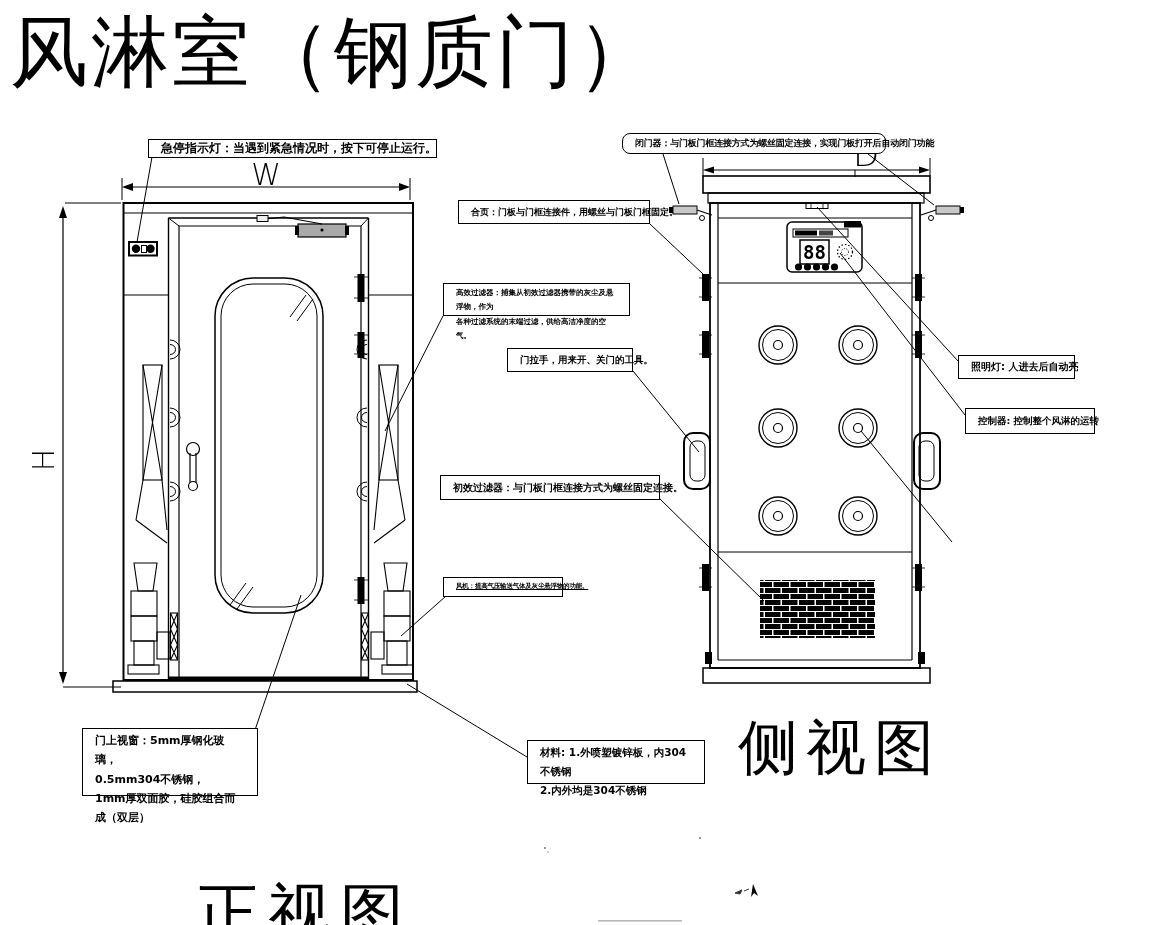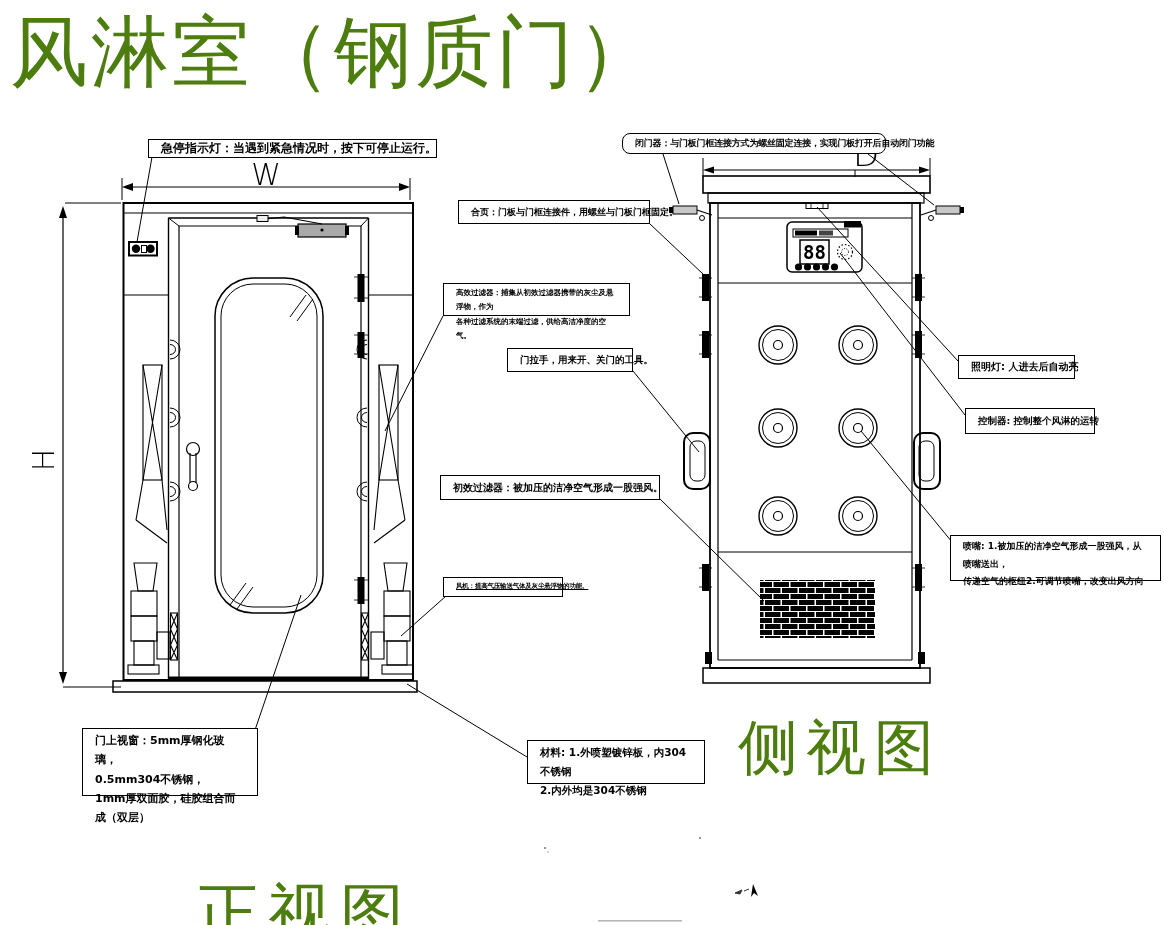--- a/index.html
+++ b/index.html
@@ -1,20 +1,20 @@
 <!DOCTYPE html>
 <html><head>
 <meta charset="utf-8">
 <style>
   html,body{margin:0;padding:0;background:#fff;}
   .stage{position:relative;width:1164px;height:925px;background:#fff;overflow:hidden;
          font-family:"DejaVu Sans",sans-serif;color:#000;}
   .stage svg{position:absolute;left:0;top:0;z-index:1;}
   .cad{position:absolute;z-index:2;font-family:"DejaVu Sans",sans-serif;font-weight:200;
-       color:#4d7c0f;white-space:nowrap;}
+       color:#000000;white-space:nowrap;}
   .title-text{left:10px;top:8px;font-size:78px;letter-spacing:3px;line-height:1.15;}
   .front-label{left:196px;top:826px;font-size:64px;letter-spacing:8px;margin-top:44px;}
   .side-label{left:738px;top:708px;font-size:60px;letter-spacing:8px;}
   .co{position:absolute;z-index:3;box-sizing:border-box;background:#fff;border:1px solid #000;
       font-weight:bold;color:#000;white-space:pre-line;line-height:1.5;padding:2px 12px;}
   .co.nowrap{white-space:nowrap;}
 </style>
 </head>
 <body>
 
@@ -300,31 +300,29 @@
 
 <div class="co nowrap" style="left:622px;top:133px;width:264px;height:21px;font-size:9px;line-height:15px;letter-spacing:-0.2px;border-radius:8px;">闭门器：与门板门框连接方式为螺丝固定连接，实现门板打开后自动闭门功能</div>
 
 <div class="co nowrap" style="left:458px;top:200px;width:192px;height:24px;font-size:9px;line-height:18px;text-align:center;">合页：门板与门框连接件，用螺丝与门板门框固定。</div>
 
 <div class="co" style="left:443px;top:283px;width:187px;height:33px;font-size:7.5px;line-height:1.9;">高效过滤器：捕集从初效过滤器携带的灰尘及悬浮物，作为
 各种过滤系统的末端过滤，供给高洁净度的空气。</div>
 
 <div class="co nowrap" style="left:507px;top:348px;width:126px;height:24px;font-size:9.5px;line-height:18px;text-align:center;">门拉手，用来开、关门的工具。</div>
 
-<div class="co nowrap" style="left:440px;top:475px;width:220px;height:25px;font-size:10px;line-height:19px;">初效过滤器：被加压的洁净空气形成一股强风。</div>
+<div class="co nowrap" style="left:440px;top:475px;width:220px;height:25px;font-size:10px;line-height:19px;">初效过滤器：与门板门框连接方式为螺丝固定连接。</div>
 
 <div class="co nowrap" style="left:443px;top:577px;width:120px;height:20px;font-size:6.5px;line-height:13px;letter-spacing:-0.2px;text-decoration:underline;">风机：提高气压输送气体及灰尘悬浮物的功能。</div>
 
 <div class="co" style="left:82px;top:728px;width:176px;height:68px;font-size:11px;line-height:1.75;">门上视窗：5mm厚钢化玻璃，
 0.5mm304不锈钢，
 1mm厚双面胶，硅胶组合而成（双层）</div>
 
 <div class="co" style="left:527px;top:740px;width:178px;height:44px;font-size:10.5px;line-height:1.8;">材料: 1.外喷塑镀锌板，内304不锈钢
 2.内外均是304不锈钢</div>
 
 <div class="co nowrap" style="left:958px;top:355px;width:117px;height:24px;font-size:10px;line-height:18px;">照明灯: 人进去后自动亮</div>
 
 <div class="co nowrap" style="left:965px;top:408px;width:130px;height:26px;font-size:9.5px;line-height:19px;text-align:center;">控制器: 控制整个风淋的运转</div>
 
-<div class="co" style="left:950px;top:535px;width:211px;height:46px;font-size:9px;line-height:1.95;">喷嘴: 1.被加压的洁净空气形成一股强风，从喷嘴送出，
-传递空气的枢纽2.可调节喷嘴，改变出风方向</div>
 
 </div>
 
 </body></html>

